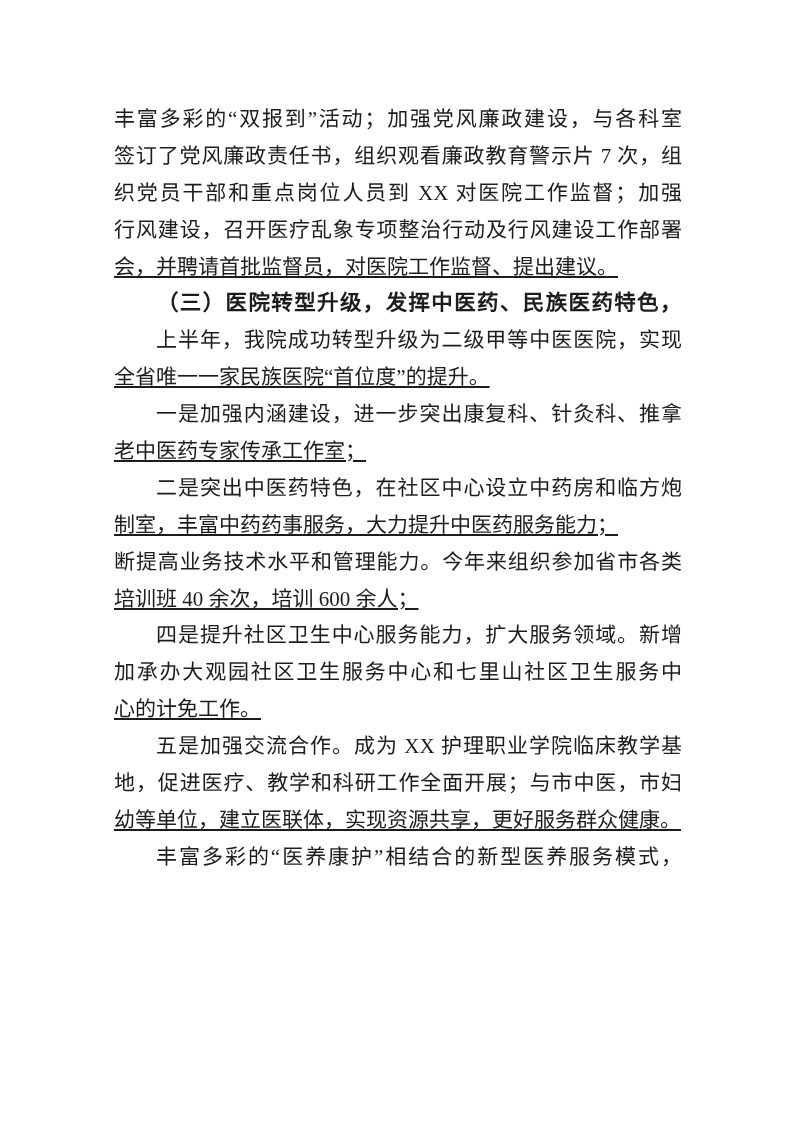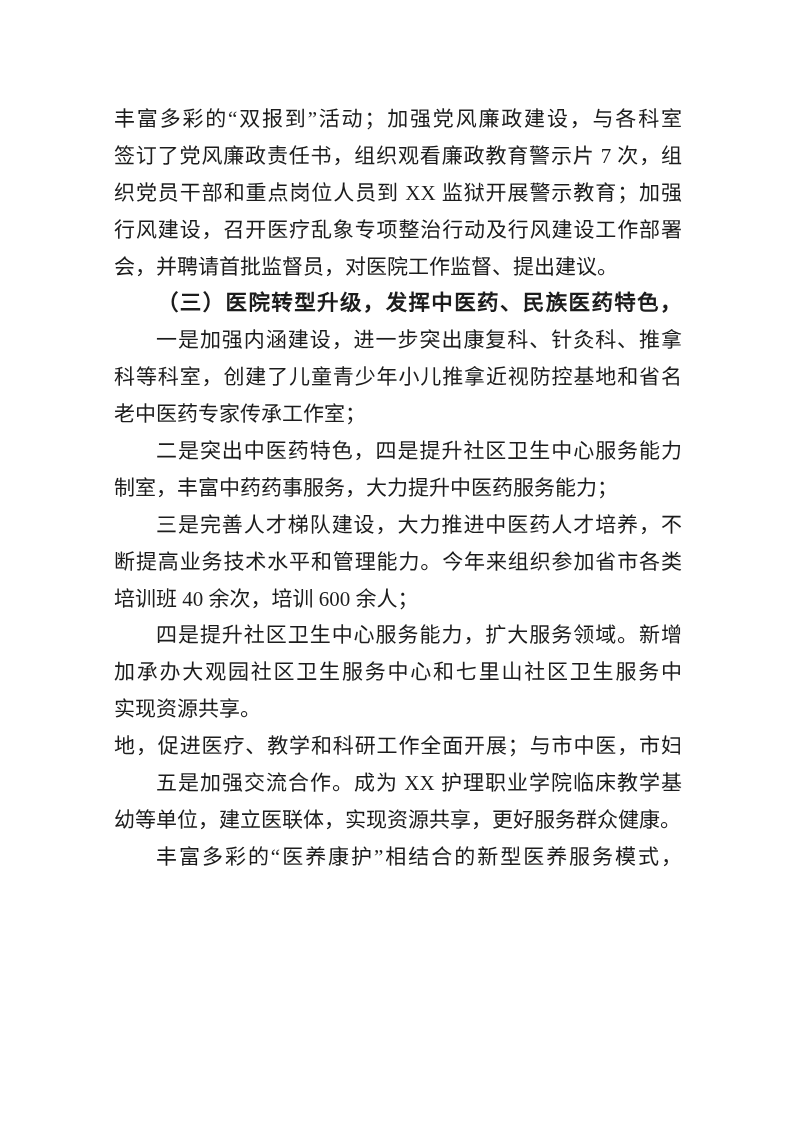--- a/index.html
+++ b/index.html
@@ -33,66 +33,69 @@
     padding: 0;
   }
   .line {
     text-align: justify;
     text-align-last: justify;
     overflow: hidden;
     height: 36.9px;
   }
   .line.end {
     text-align-last: left;
+    text-decoration: underline;
   }
   .line.indent {
     text-indent: 2em;
   }
   .paragraph.heading .line {
     font-weight: bold;
     font-size: 21.5px;
     letter-spacing: 0.5px;
   }
 </style>
 </head>
 <body>
 
 <div class="page">
   <div class="doc-body">
       <div class="paragraph body">
         <div class="line">丰富多彩的“双报到”活动；加强党风廉政建设，与各科室</div>
         <div class="line">签订了党风廉政责任书，组织观看廉政教育警示片 7 次，组</div>
-        <div class="line">织党员干部和重点岗位人员到 XX 监狱开展警示教育；加强</div>
+        <div class="line">织党员干部和重点岗位人员到 XX 对医院工作监督；加强</div>
         <div class="line">行风建设，召开医疗乱象专项整治行动及行风建设工作部署</div>
         <div class="line end">会，并聘请首批监督员，对医院工作监督、提出建议。</div>
       </div>
       <div class="paragraph heading">
         <div class="line indent">（三）医院转型升级，发挥中医药、民族医药特色，实</div>
       </div>
       <div class="paragraph body">
+        <div class="line indent">上半年，我院成功转型升级为二级甲等中医医院，实现</div>
+        <div class="line end">全省唯一一家民族医院“首位度”的提升。</div>
+      </div>
+      <div class="paragraph body">
         <div class="line indent">一是加强内涵建设，进一步突出康复科、针灸科、推拿</div>
-        <div class="line">科等科室，创建了儿童青少年小儿推拿近视防控基地和省名</div>
         <div class="line end">老中医药专家传承工作室；</div>
       </div>
       <div class="paragraph body">
-        <div class="line indent">二是突出中医药特色，四是提升社区卫生中心服务能力</div>
+        <div class="line indent">二是突出中医药特色，在社区中心设立中药房和临方炮</div>
         <div class="line end">制室，丰富中药药事服务，大力提升中医药服务能力；</div>
       </div>
       <div class="paragraph body">
-        <div class="line indent">三是完善人才梯队建设，大力推进中医药人才培养，不</div>
         <div class="line">断提高业务技术水平和管理能力。今年来组织参加省市各类</div>
         <div class="line end">培训班 40 余次，培训 600 余人；</div>
       </div>
       <div class="paragraph body">
         <div class="line indent">四是提升社区卫生中心服务能力，扩大服务领域。新增</div>
         <div class="line">加承办大观园社区卫生服务中心和七里山社区卫生服务中</div>
-        <div class="line end">实现资源共享。</div>
+        <div class="line end">心的计免工作。</div>
       </div>
       <div class="paragraph body">
+        <div class="line indent">五是加强交流合作。成为 XX 护理职业学院临床教学基</div>
         <div class="line">地，促进医疗、教学和科研工作全面开展；与市中医，市妇</div>
-        <div class="line indent">五是加强交流合作。成为 XX 护理职业学院临床教学基</div>
         <div class="line end">幼等单位，建立医联体，实现资源共享，更好服务群众健康。</div>
       </div>
       <div class="paragraph body">
         <div class="line indent">丰富多彩的“医养康护”相结合的新型医养服务模式，</div>
       </div>
     </div>
 </div>
 
 </body></html>

